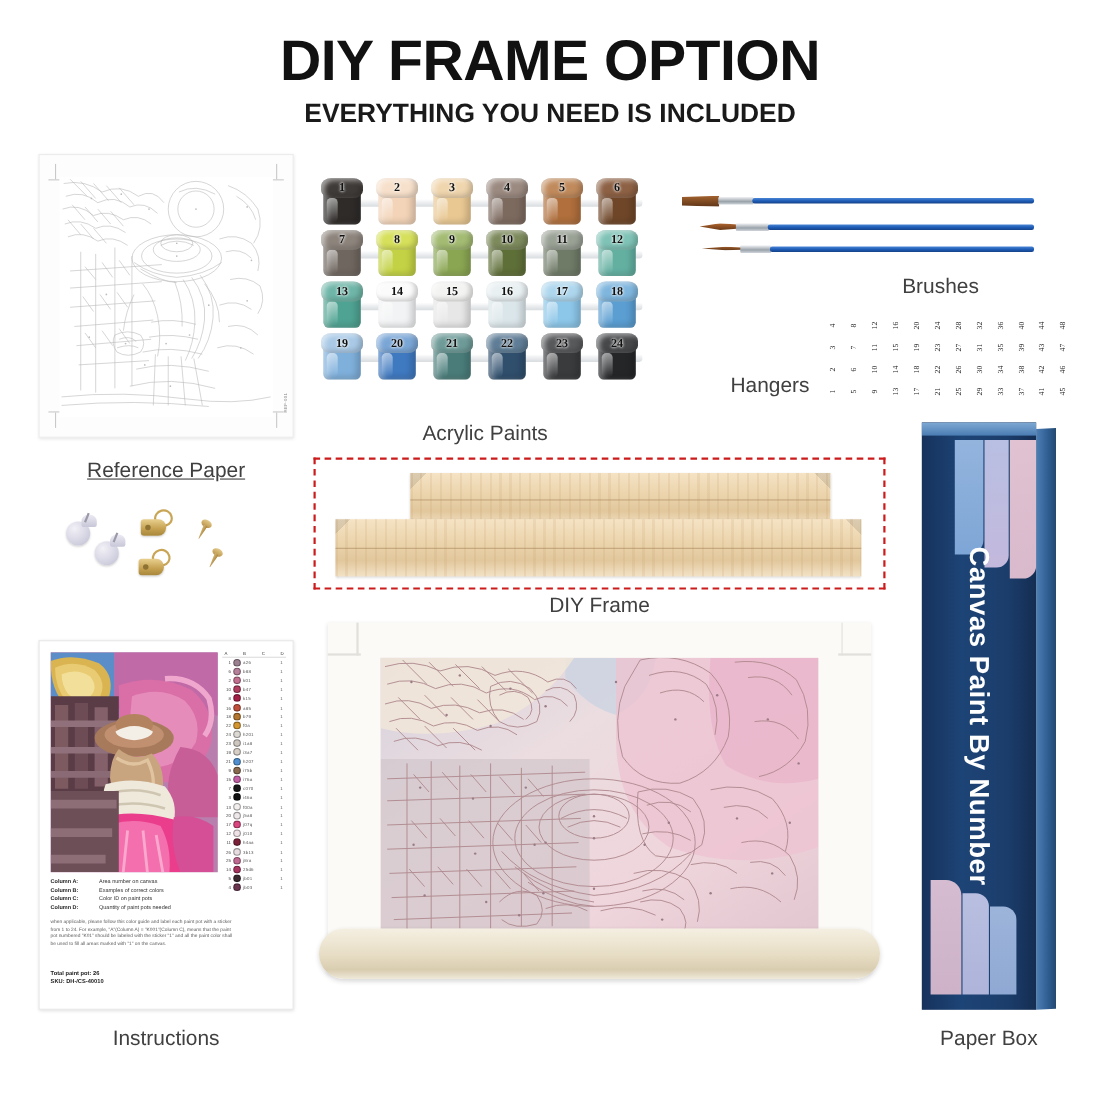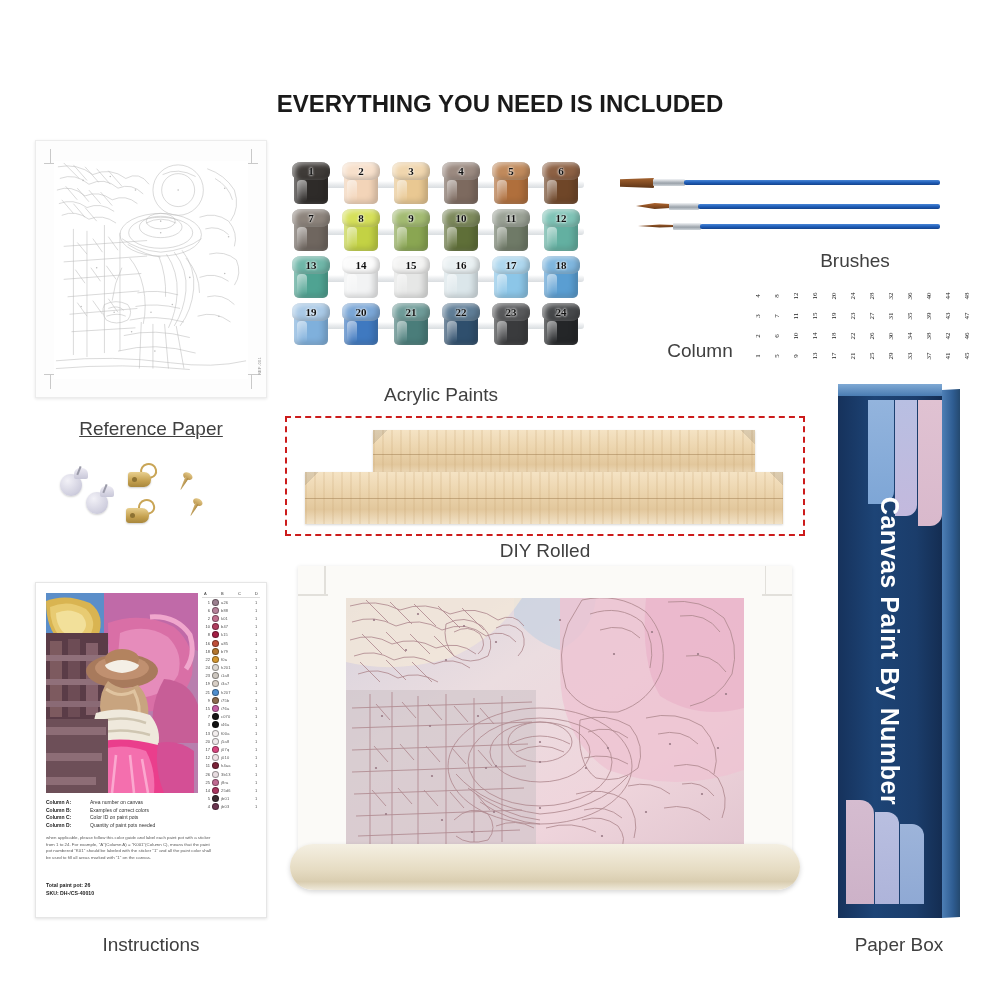--- a/index.html
+++ b/index.html
@@ -245,20 +245,21 @@
     display:flex; align-items:center; justify-content:center;
     color:#fff; font-size:25px; font-weight:bold; letter-spacing:.5px;
     font-family:"Liberation Sans", sans-serif; white-space:nowrap;
   }
 </style>
 </head>
 <body>
 
 <div id="page">
 
+  <div class="title">DIY FRAME OPTION</div>
   <div class="subtitle">EVERYTHING YOU NEED IS INCLUDED</div>
 
   <div id="refpaper">
     <div class="crop" style="left:14px; top:8px; width:1px; height:14px;"></div>
     <div class="crop" style="left:8px; top:22px; width:14px; height:1px;"></div>
     <div class="crop" style="right:14px; top:8px; width:1px; height:14px;"></div>
     <div class="crop" style="right:8px; top:22px; width:14px; height:1px;"></div>
     <div class="crop" style="left:14px; bottom:8px; width:1px; height:14px;"></div>
     <div class="crop" style="left:8px; bottom:22px; width:14px; height:1px;"></div>
     <div class="crop" style="right:14px; bottom:8px; width:1px; height:14px;"></div>
@@ -579,35 +580,35 @@
         <div class="stick-cell">17</div>
         <div class="stick-cell">21</div>
         <div class="stick-cell">25</div>
         <div class="stick-cell">29</div>
         <div class="stick-cell">33</div>
         <div class="stick-cell">37</div>
         <div class="stick-cell">41</div>
         <div class="stick-cell">45</div>
       </div>
   </div>
-  <div class="cap" style="left:650px; top:340px; width:100px;">Column</div>
+  <div class="cap" style="left:650px; top:340px; width:100px;">Hangers</div>
 
   <div id="frame">
     <div class="bar" style="left:86px; top:12px; width:382px; height:48px;">
       <div class="seam" style="top:24px;"></div>
       <div class="miter-l" style="left:0; background:linear-gradient(135deg, rgba(0,0,0,.1) 0 18%, rgba(0,0,0,0) 18%);"></div>
       <div class="miter-r" style="right:0; background:linear-gradient(225deg, rgba(0,0,0,.1) 0 18%, rgba(0,0,0,0) 18%);"></div>
     </div>
     <div class="bar" style="left:18px; top:54px; width:478px; height:52px;">
       <div class="seam" style="top:26px;"></div>
       <div class="miter-l" style="left:0; background:linear-gradient(135deg, rgba(0,0,0,.1) 0 16%, rgba(0,0,0,0) 16%);"></div>
       <div class="miter-r" style="right:0; background:linear-gradient(225deg, rgba(0,0,0,.1) 0 16%, rgba(0,0,0,0) 16%);"></div>
     </div>
   </div>
-  <div class="cap" style="left:285px; top:540px; width:520px;">DIY Rolled</div>
+  <div class="cap" style="left:285px; top:540px; width:520px;">DIY Frame</div>
 
   <div id="hangers">
     <div class="plastic-hook" style="left:0px; top:4px; width:30px; height:34px;">
       <div class="disc"></div>
       <div class="stem"></div>
       <div class="pin"></div>
     </div>
     <div class="plastic-hook" style="left:26px; top:22px; width:30px; height:34px;">
       <div class="disc"></div>
       <div class="stem"></div>

